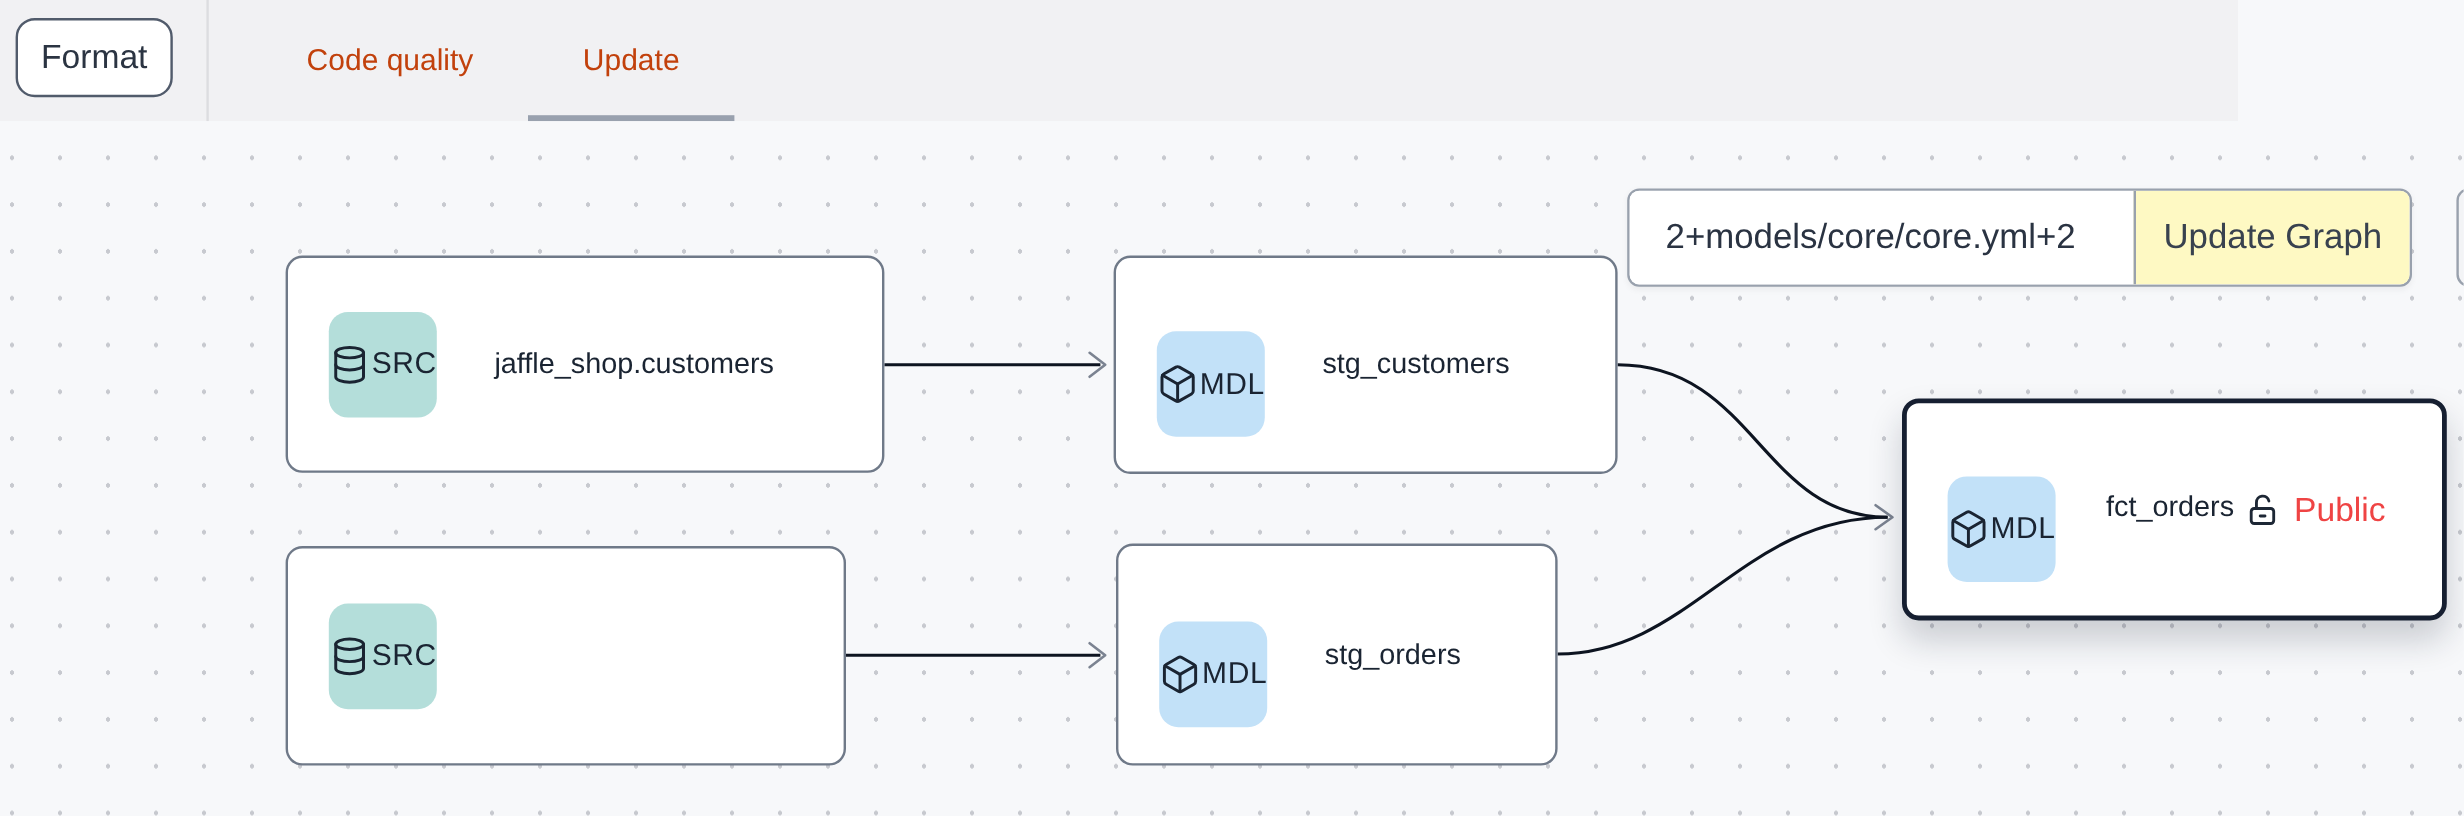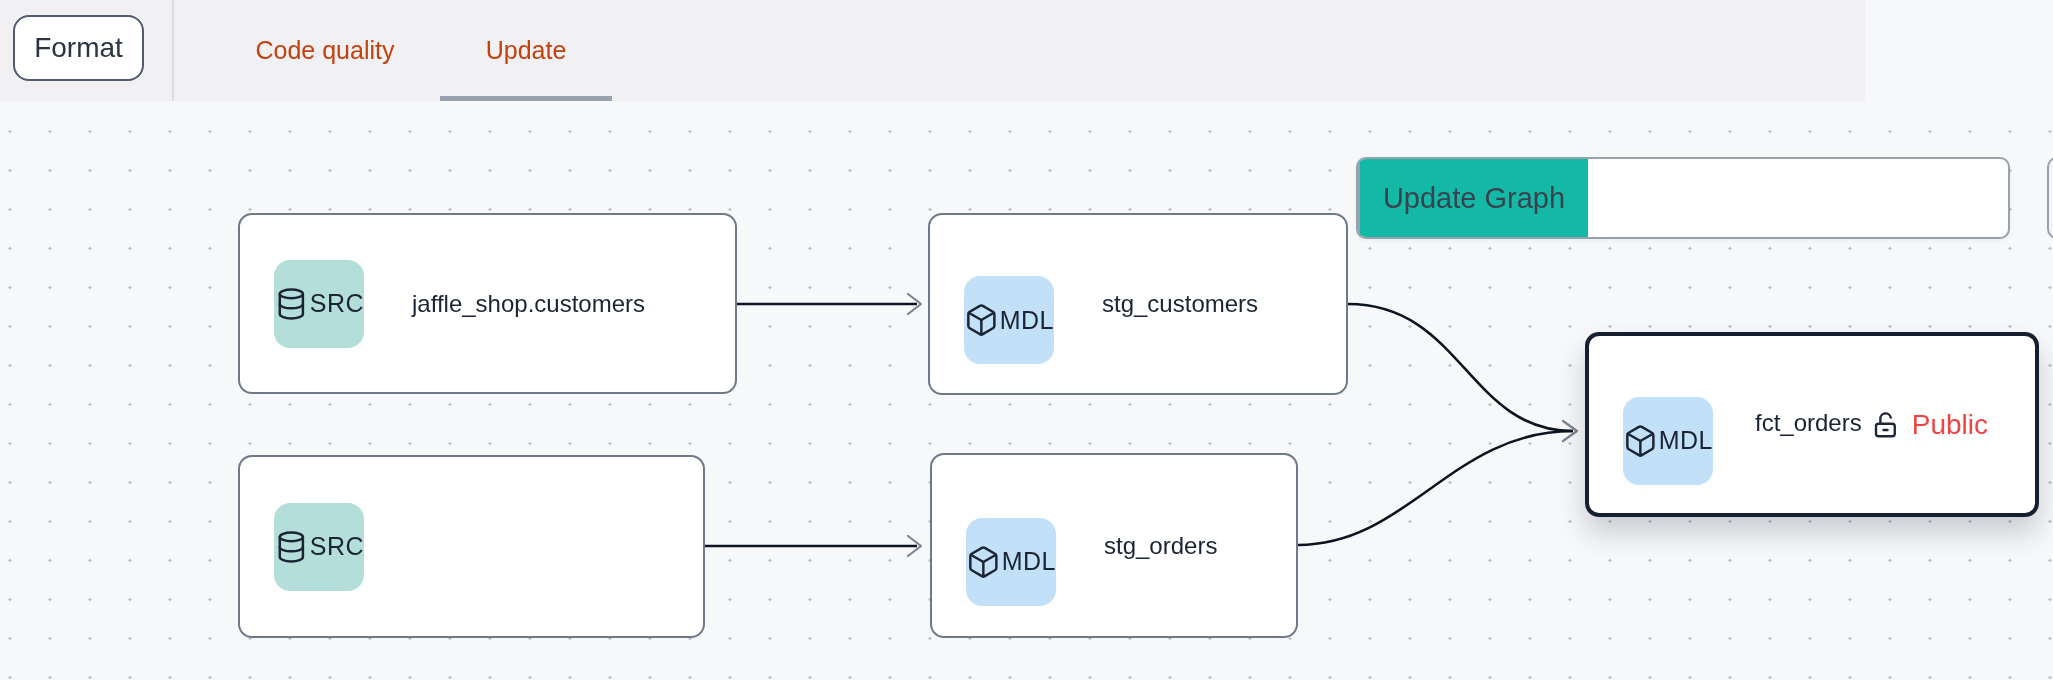--- a/index.html
+++ b/index.html
@@ -75,21 +75,21 @@
     border:2px solid #99a1ad;border-radius:10px;box-sizing:border-box;
     display:flex;overflow:hidden;background:#ffffff;
     box-shadow:0 2px 5px rgba(0,0,0,0.05);
   }
   .selector-input{
     flex:1 1 auto;border:none;outline:none;background:#ffffff;
     font-family:"Liberation Sans","DejaVu Sans",sans-serif;
     font-size:29px;color:#2a3342;padding:0 0 0 30px;min-width:0;
   }
   .update-graph-btn{
-    flex:0 0 230px;background:#14b8a6;border:none;border-left:2px solid #99a1ad;
+    flex:0 0 230px;background:#fef9c3;border:none;border-left:2px solid #99a1ad;
     font-family:"Liberation Sans","DejaVu Sans",sans-serif;
     font-size:29px;color:#39424f;display:flex;align-items:center;justify-content:center;
     cursor:pointer;
   }
   .partial-box{
     position:absolute;left:2047px;top:56px;width:40px;height:82px;
     border:2px solid #99a1ad;border-radius:10px;background:#f3f4f6;box-sizing:border-box;
   }
 </style>
 </head>
@@ -186,18 +186,19 @@
           <rect x="4" y="11" width="15" height="10" rx="2"></rect>
           <path d="M7.5 11V7a4.2 4.2 0 0 1 8.3-1"></path>
           <path d="M10 16h3.2"></path>
         </svg>
         <span>Public</span>
       </span>
     </div>
   </div>
 
   <div class="selector-group">
+    <input class="selector-input" type="text" value="2+models/core/core.yml+2" style="">
     <button class="update-graph-btn">Update Graph</button>
   </div>
 
   <div class="partial-box"></div>
 
 </div>
 
 </body></html>

